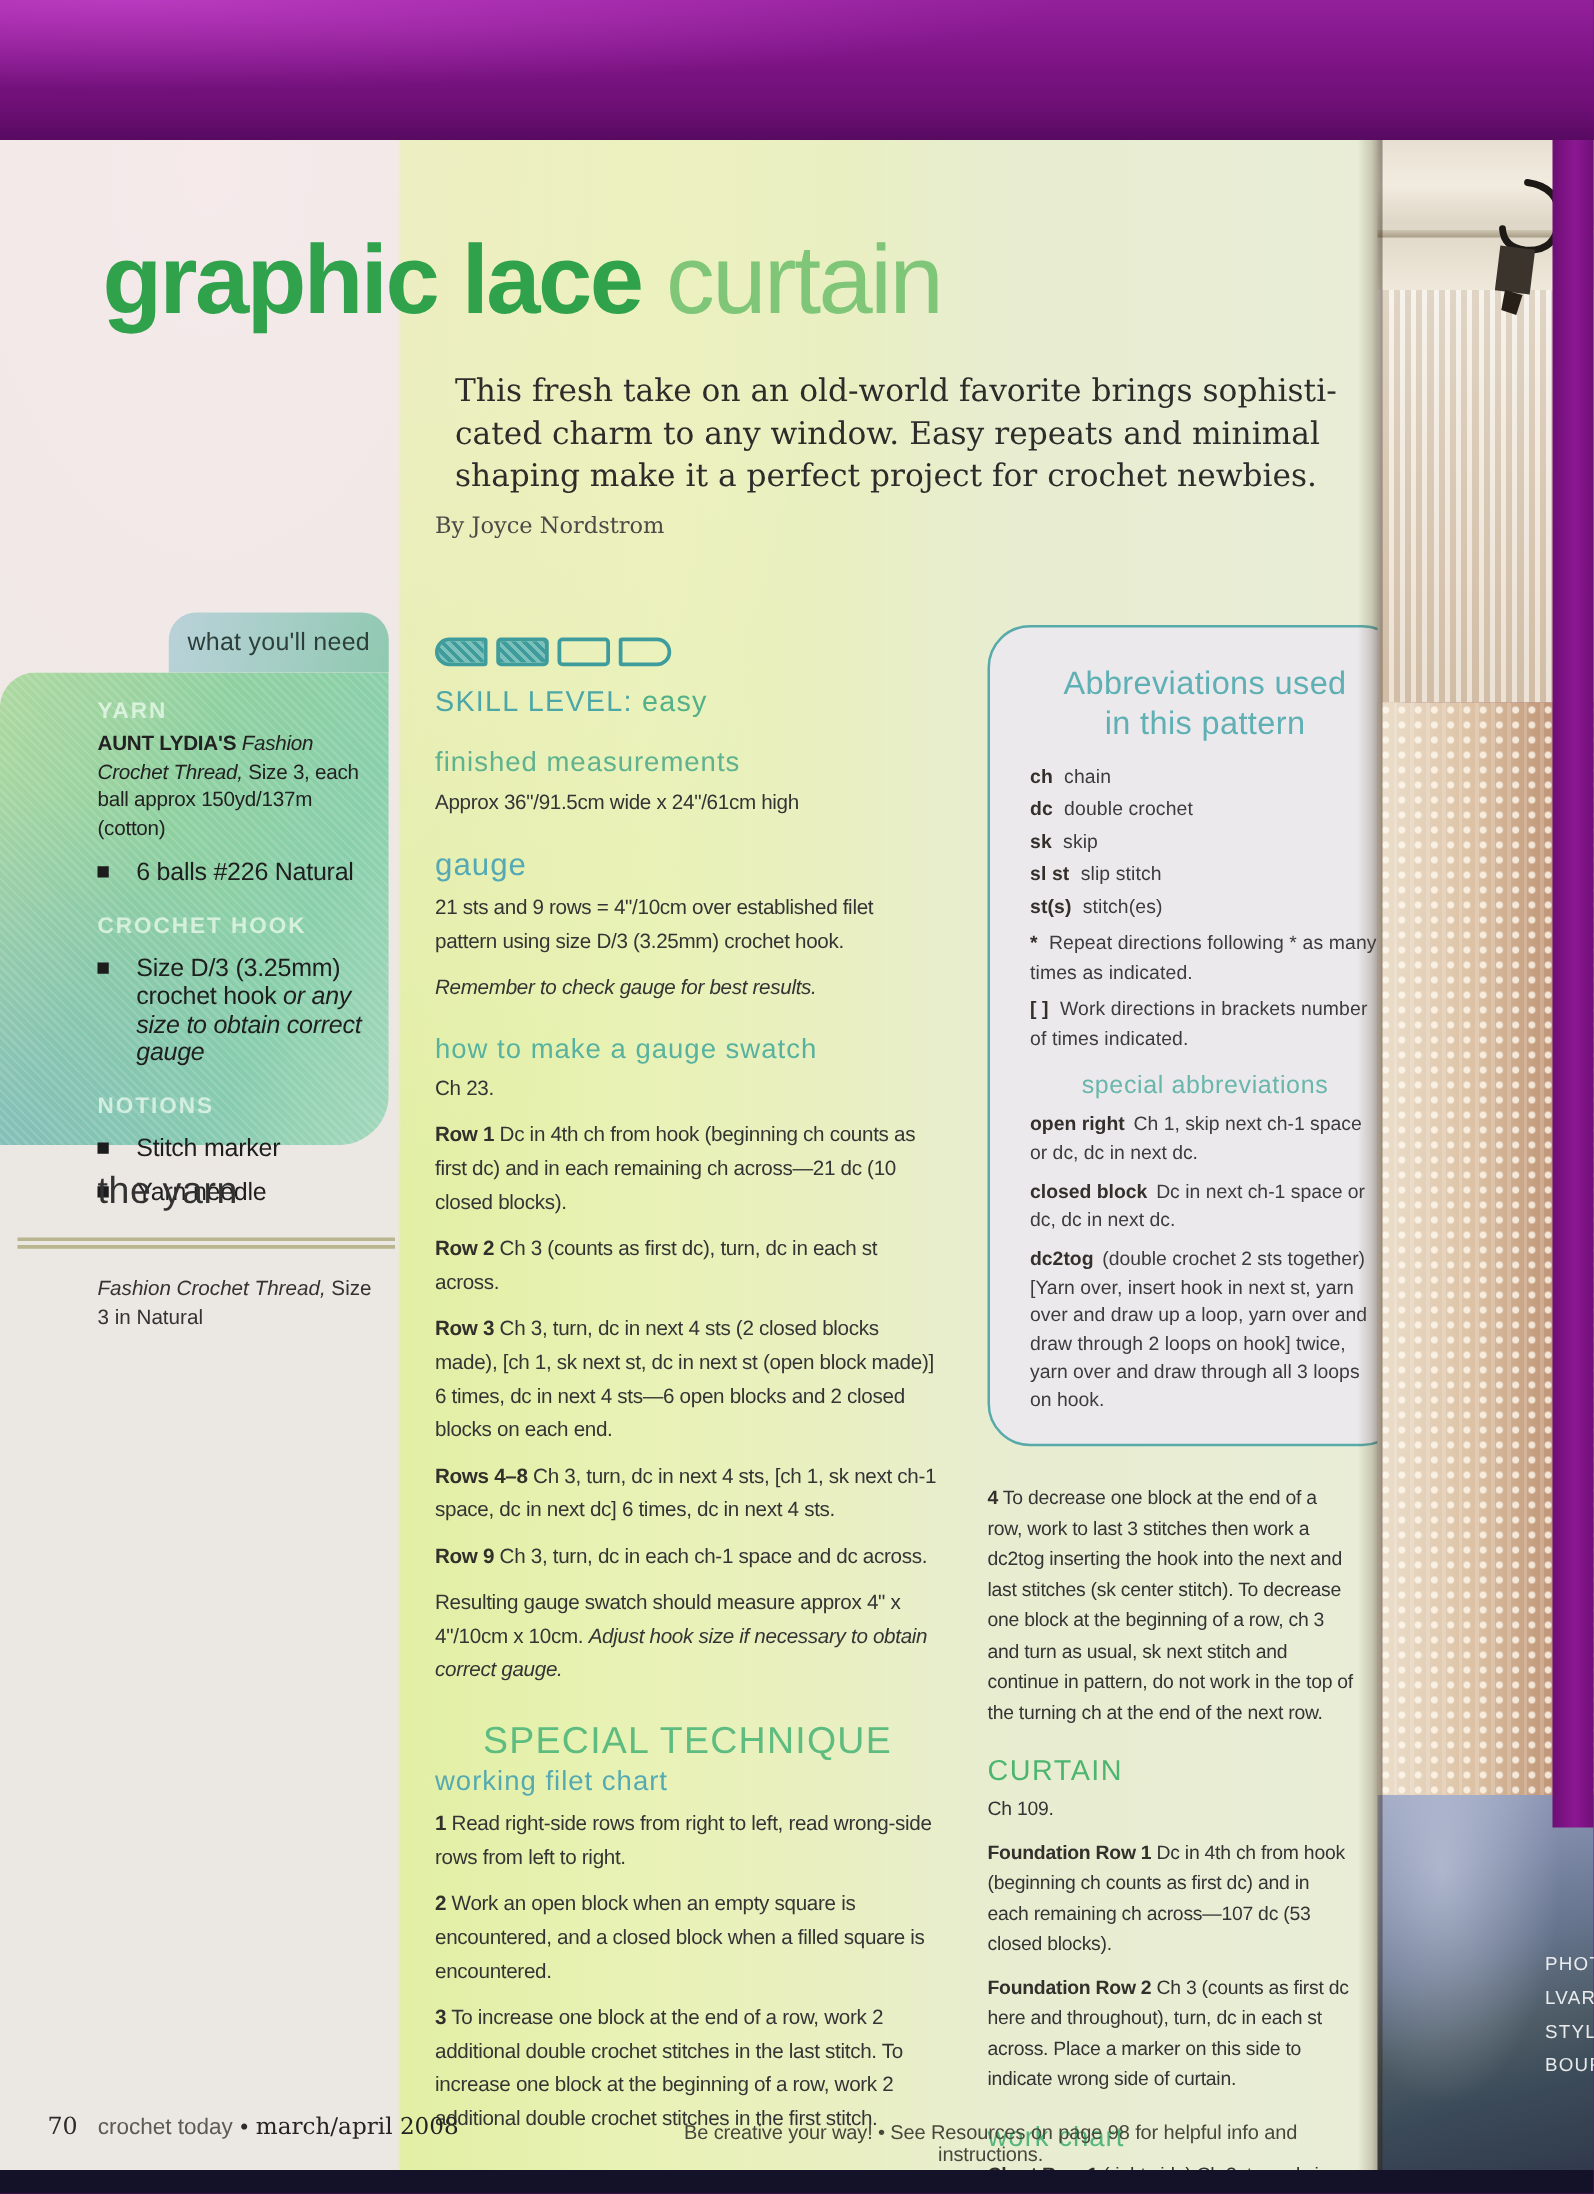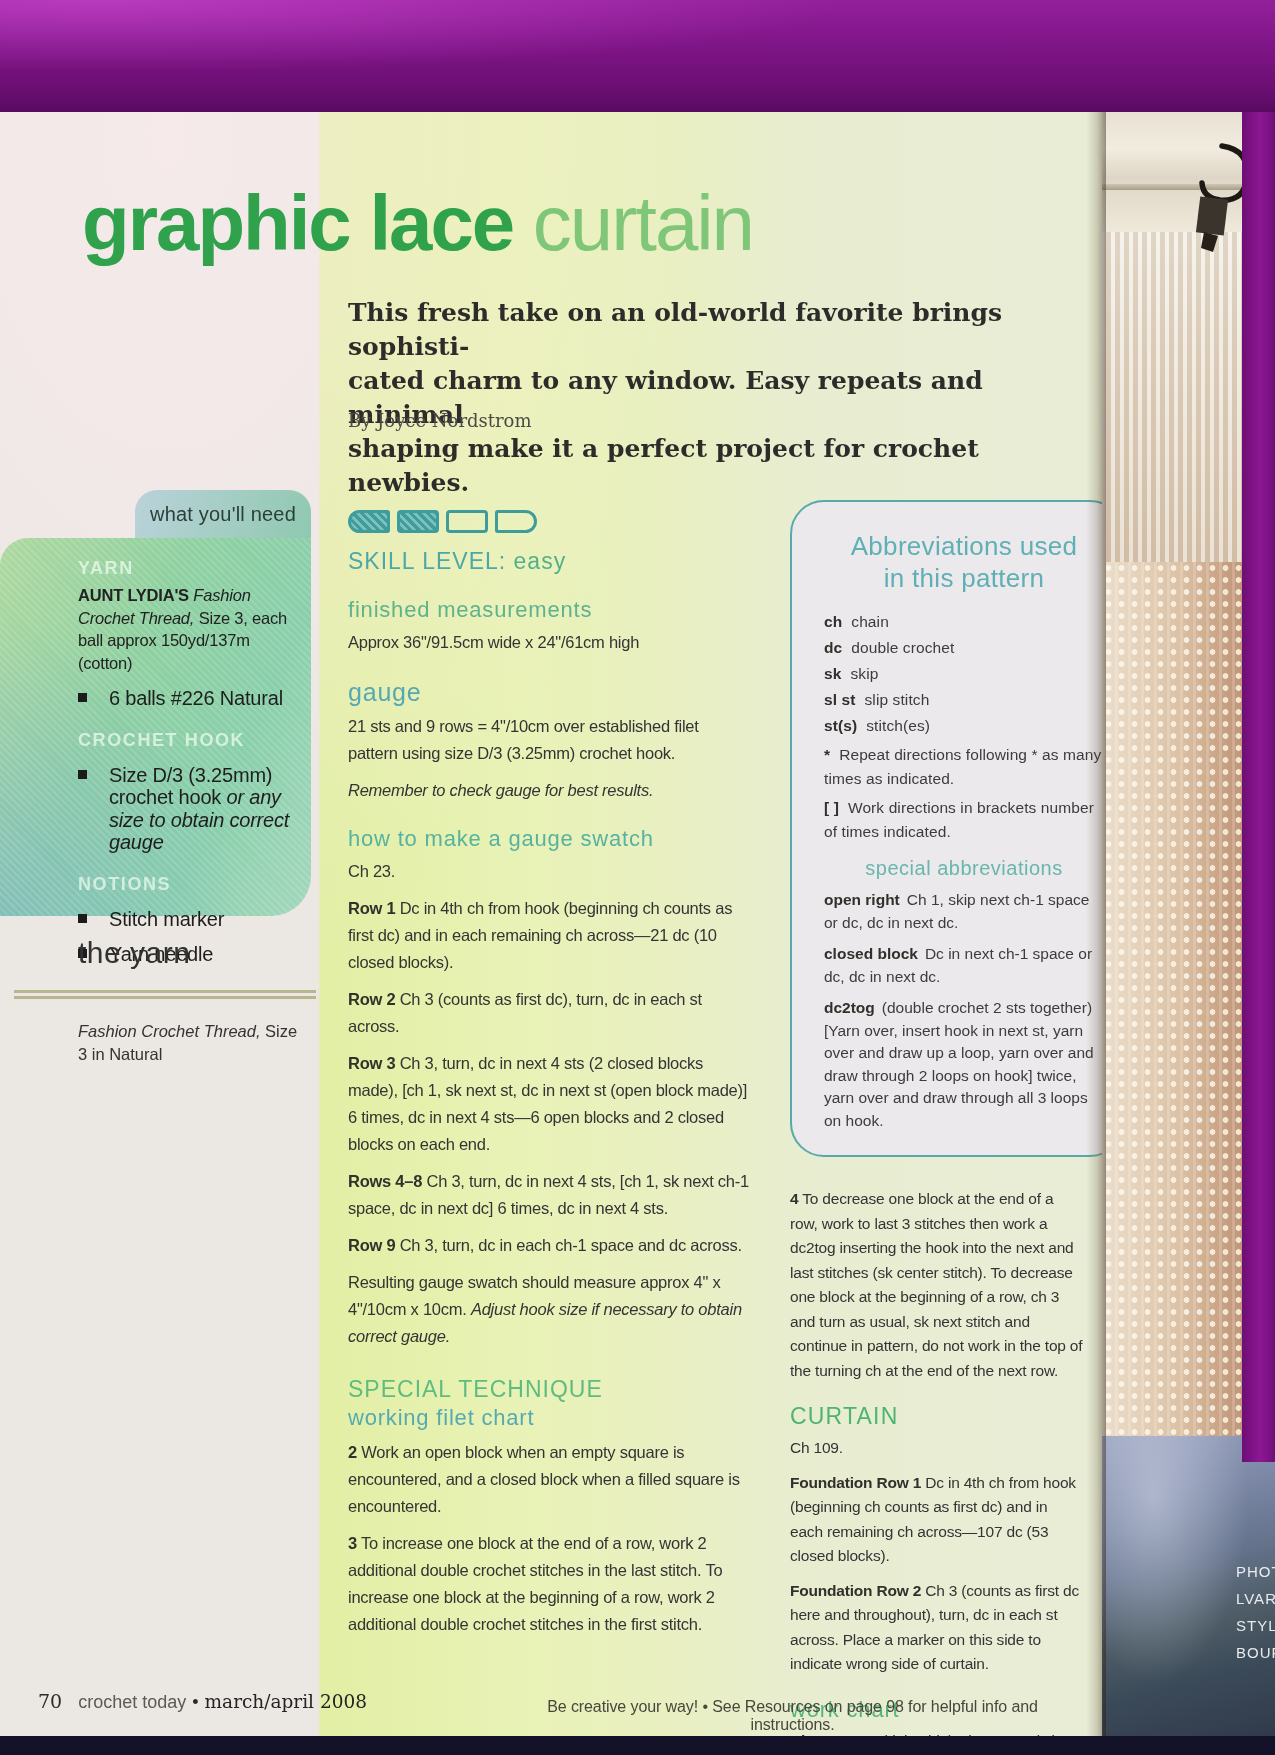--- a/index.html
+++ b/index.html
@@ -30,22 +30,22 @@
     padding-left: 15px;
   }
   .page-edge{
     position:absolute;left:1086px;top:98px;width:20px;height:1640px;z-index:2;
     background:linear-gradient(90deg,rgba(0,0,0,0) 0%,rgba(95,75,50,0.22) 55%,rgba(42,26,14,0.45) 100%);
   }
   
   .title{position:absolute;left:82px;top:80px;margin:0;font-size:78px;letter-spacing:-2px;font-weight:bold;white-space:nowrap;}
   .title .t1{color:#2fa24b;}
   .title .t2{color:#7fc678;font-weight:normal;}
-  .intro{position:absolute;left:348px;top:198px;width:720px;margin:0;
-    font-family:"DejaVu Serif", serif;font-size:25px;line-height:34px;color:#2d2c2a;font-weight:bold;}
+  .intro{position:absolute;left:364px;top:198px;width:720px;margin:0;
+    font-family:"DejaVu Serif", serif;font-size:25px;line-height:34px;color:#2d2c2a;}
   .byline{position:absolute;left:348px;top:312px;margin:0;
     font-family:"DejaVu Serif", serif;font-size:18px;color:#4c4a46;}
   
   .tab{
     position:absolute;left:135px;top:392px;width:176px;height:48px;
     border-radius:22px 22px 0 0;display:flex;align-items:center;justify-content:center;
     background:linear-gradient(105deg,#bad2da 0%,#a3cdc3 55%,#8fc9b0 100%);
     color:#2c3f3a;font-size:20px;letter-spacing:0.2px;
   }
   .needbox{
@@ -71,21 +71,21 @@
   .seg{width:42px;height:23px;border:3px solid #3f9c9c;border-radius:4px;box-sizing:border-box;background:transparent;}
   .seg:first-child{border-radius:13px 3px 3px 13px;}
   .seg:last-child{border-radius:3px 13px 13px 3px;}
   .seg.fill{background:repeating-linear-gradient(45deg,#3f9c9c 0 3px,#7cc0bb 3px 6px);}
   .skill-label{font-size:23px;color:#4da7a7;margin:0 0 18px;letter-spacing:1px;}
   .skill-label .easy{color:#53b189;}
   h3{font-weight:normal;margin:22px 0 6px;letter-spacing:0.8px;}
   .hg{font-size:22px;color:#5eb28f;}
   .htb{font-size:25px;color:#55a9b4;}
   .hgt{font-size:22px;color:#57b2a0;}
-  .hst{font-size:23px;color:#5fbc80;margin:26px 0 0;letter-spacing:1px;}
+  .hst{font-size:30px;color:#5fbc80;margin:26px 0 0;letter-spacing:1px;text-align:center;}
   .hsub{font-size:22px;color:#55aab2;margin:2px 0 8px;}
   .body{font-size:16.5px;line-height:27px;color:#343434;margin:0 0 10px;letter-spacing:-0.25px;}
   .lead{font-weight:bold;color:#33302c;}
   .ital{font-style:italic;}
   
   .rightcol{position:absolute;left:790px;top:402px;width:294px;}
   .abbr-box{
     width:334px;box-sizing:border-box;border:2px solid #57aaa9;border-radius:34px;
     background:rgba(234,232,239,0.88);padding:26px 18px 14px 32px;
   }
@@ -200,20 +200,21 @@
       <p class="body"><b class="lead">Row 2</b> <span>Ch 3 (counts as first dc), turn, dc in each st across.</span></p>
       <p class="body"><b class="lead">Row 3</b> <span>Ch 3, turn, dc in next 4 sts (2 closed blocks made), [ch 1, sk next st, dc in next st (open block made)] 6 times, dc in next 4 sts—6 open blocks and 2 closed blocks on each end.</span></p>
       <p class="body"><b class="lead">Rows 4–8</b> <span>Ch 3, turn, dc in next 4 sts, [ch 1, sk next ch-1 space, dc in next dc] 6 times, dc in next 4 sts.</span></p>
       <p class="body"><b class="lead">Row 9</b> <span>Ch 3, turn, dc in each ch-1 space and dc across.</span></p>
 
       <p class="body"><span>Resulting gauge swatch should measure approx 4" x 4"/10cm x 10cm.</span> <i>Adjust hook size if necessary to obtain correct gauge.</i></p>
 
       <h3 class="hst">SPECIAL TECHNIQUE</h3>
       <h3 class="hsub">working filet chart</h3>
 
+      <p class="body"><b class="lead">1</b> <span>Read right-side rows from right to left, read wrong-side rows from left to right.</span></p>
       <p class="body"><b class="lead">2</b> <span>Work an open block when an empty square is encountered, and a closed block when a filled square is encountered.</span></p>
       <p class="body"><b class="lead">3</b> <span>To increase one block at the end of a row, work 2 additional double crochet stitches in the last stitch. To increase one block at the beginning of a row, work 2 additional double crochet stitches in the first stitch.</span></p>
     </div>
 
     <div class="rightcol">
       <div class="abbr-box">
         <div class="abbr-title">
           <div>Abbreviations used</div>
           <div>in this pattern</div>
         </div>

